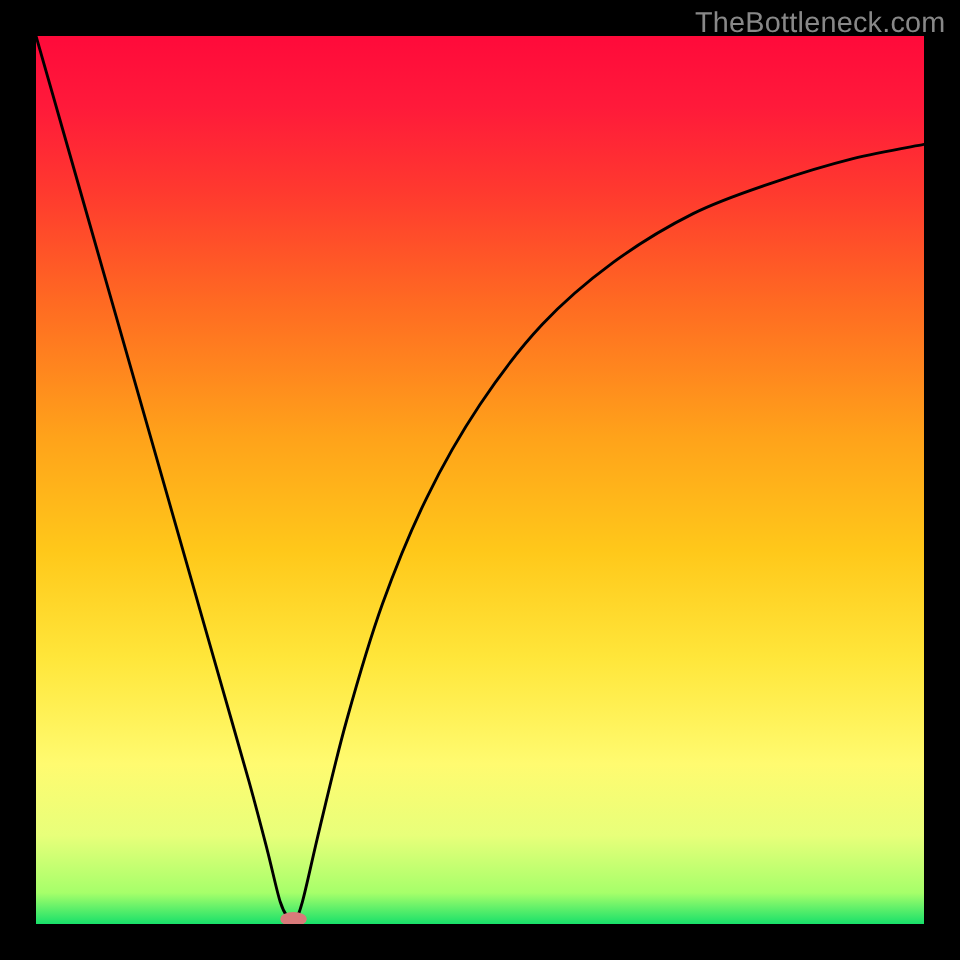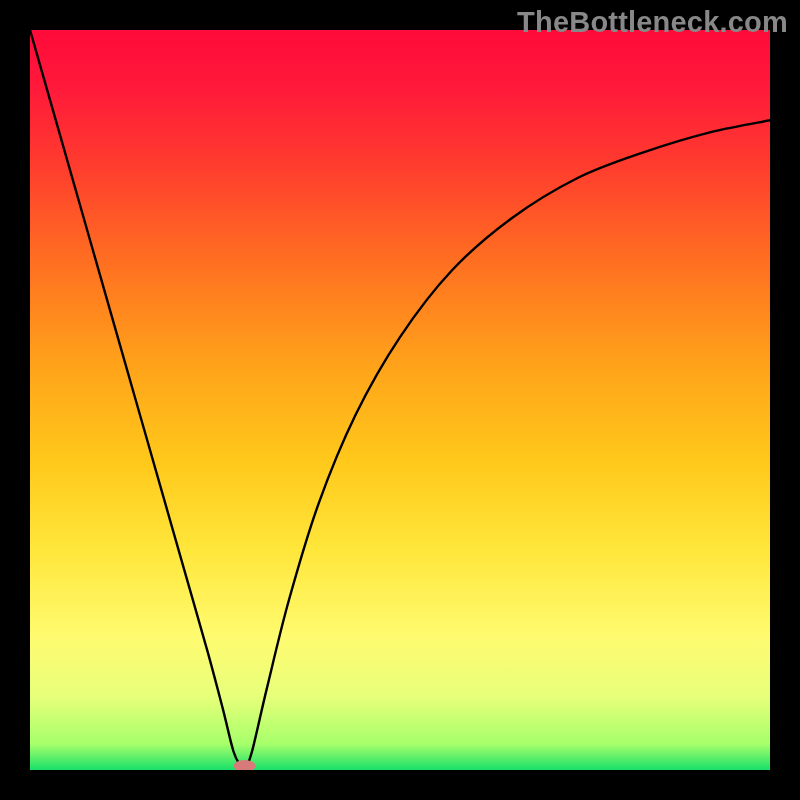--- a/index.html
+++ b/index.html
@@ -23,22 +23,22 @@
     top: 30px;
     width: 740px;
     height: 740px;
     overflow: hidden;
   }
   .watermark {
     position: absolute;
     top: 6px;
     right: 12px;
     color: #888;
-    font-size: 29px;
-    font-weight: 700;
+    font-size: 24px;
+    font-weight: 400;
     letter-spacing: 0.2px;
     user-select: none;
   }
 </style>
 </head>
 <body>
 
 <div class="frame">
   <div class="plot">
     <svg id="chart-svg" width="740" height="740" viewBox="0 0 740 740">

